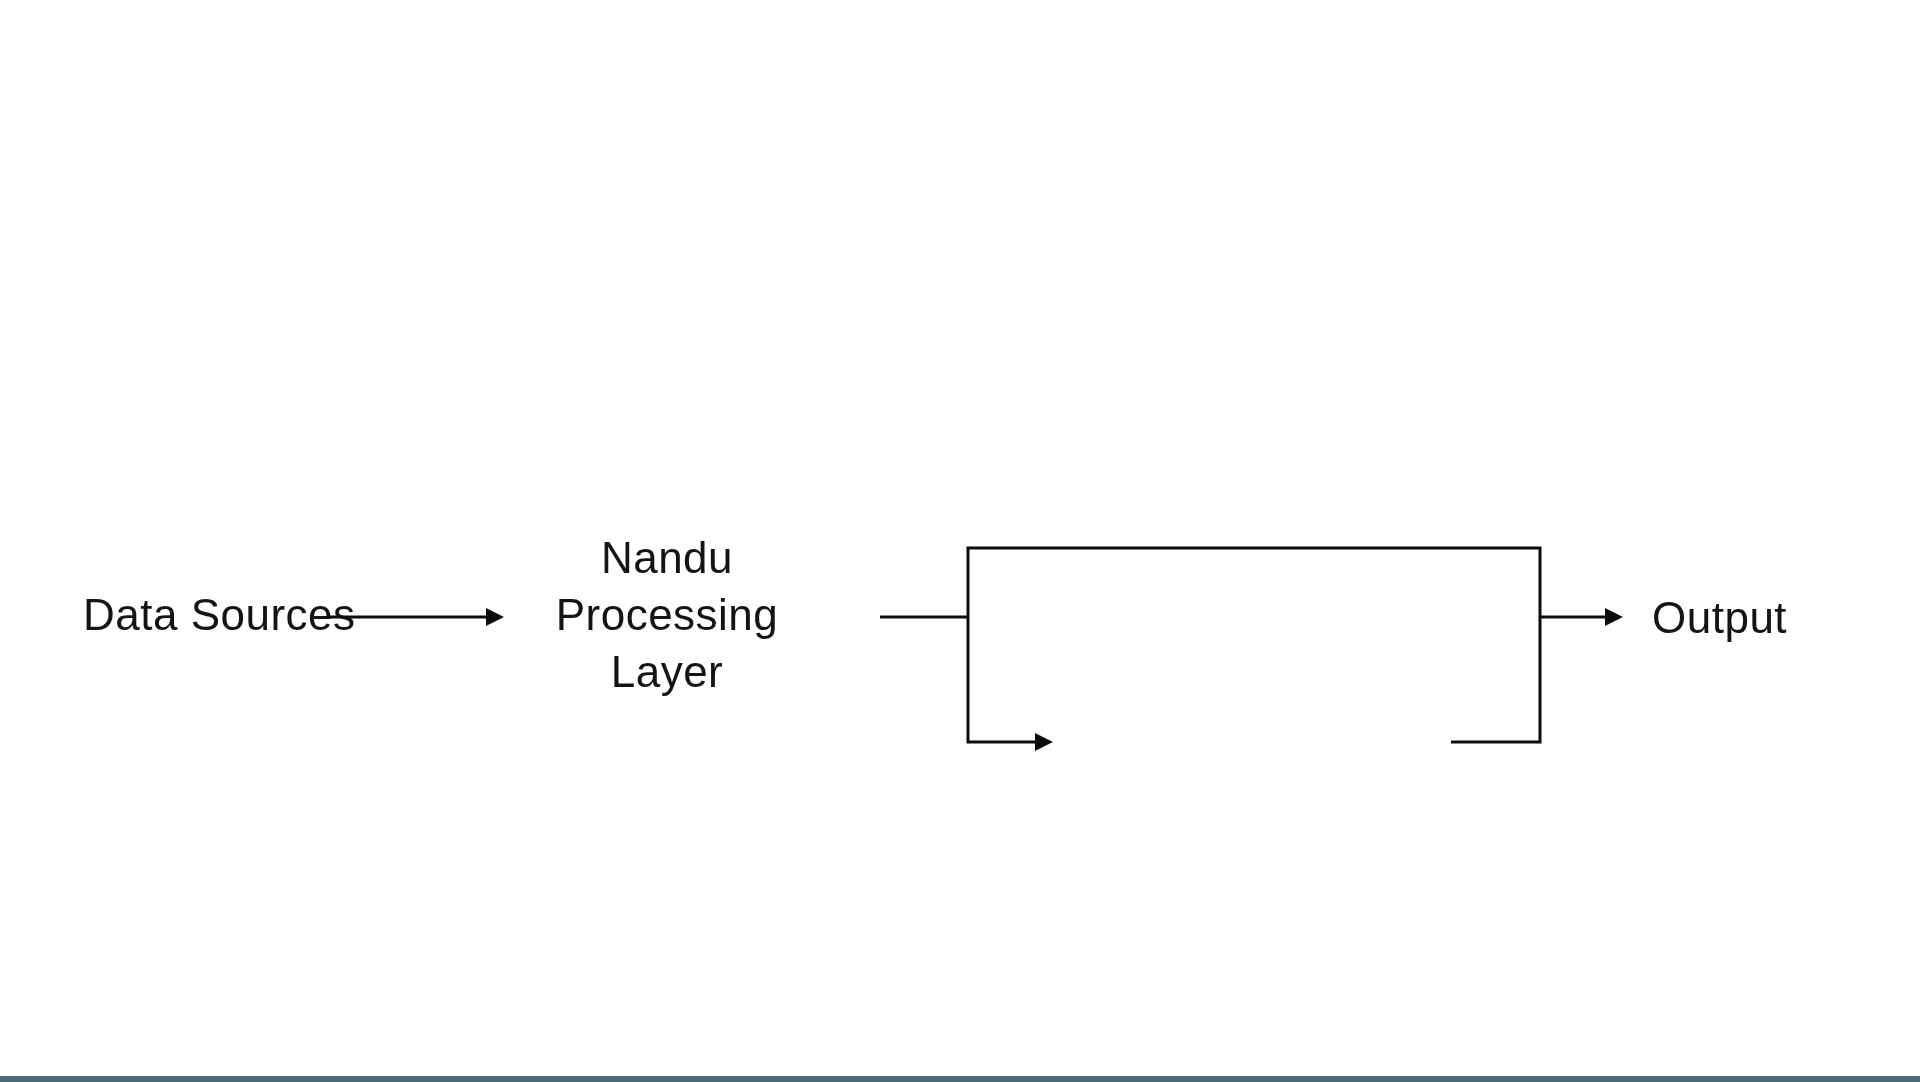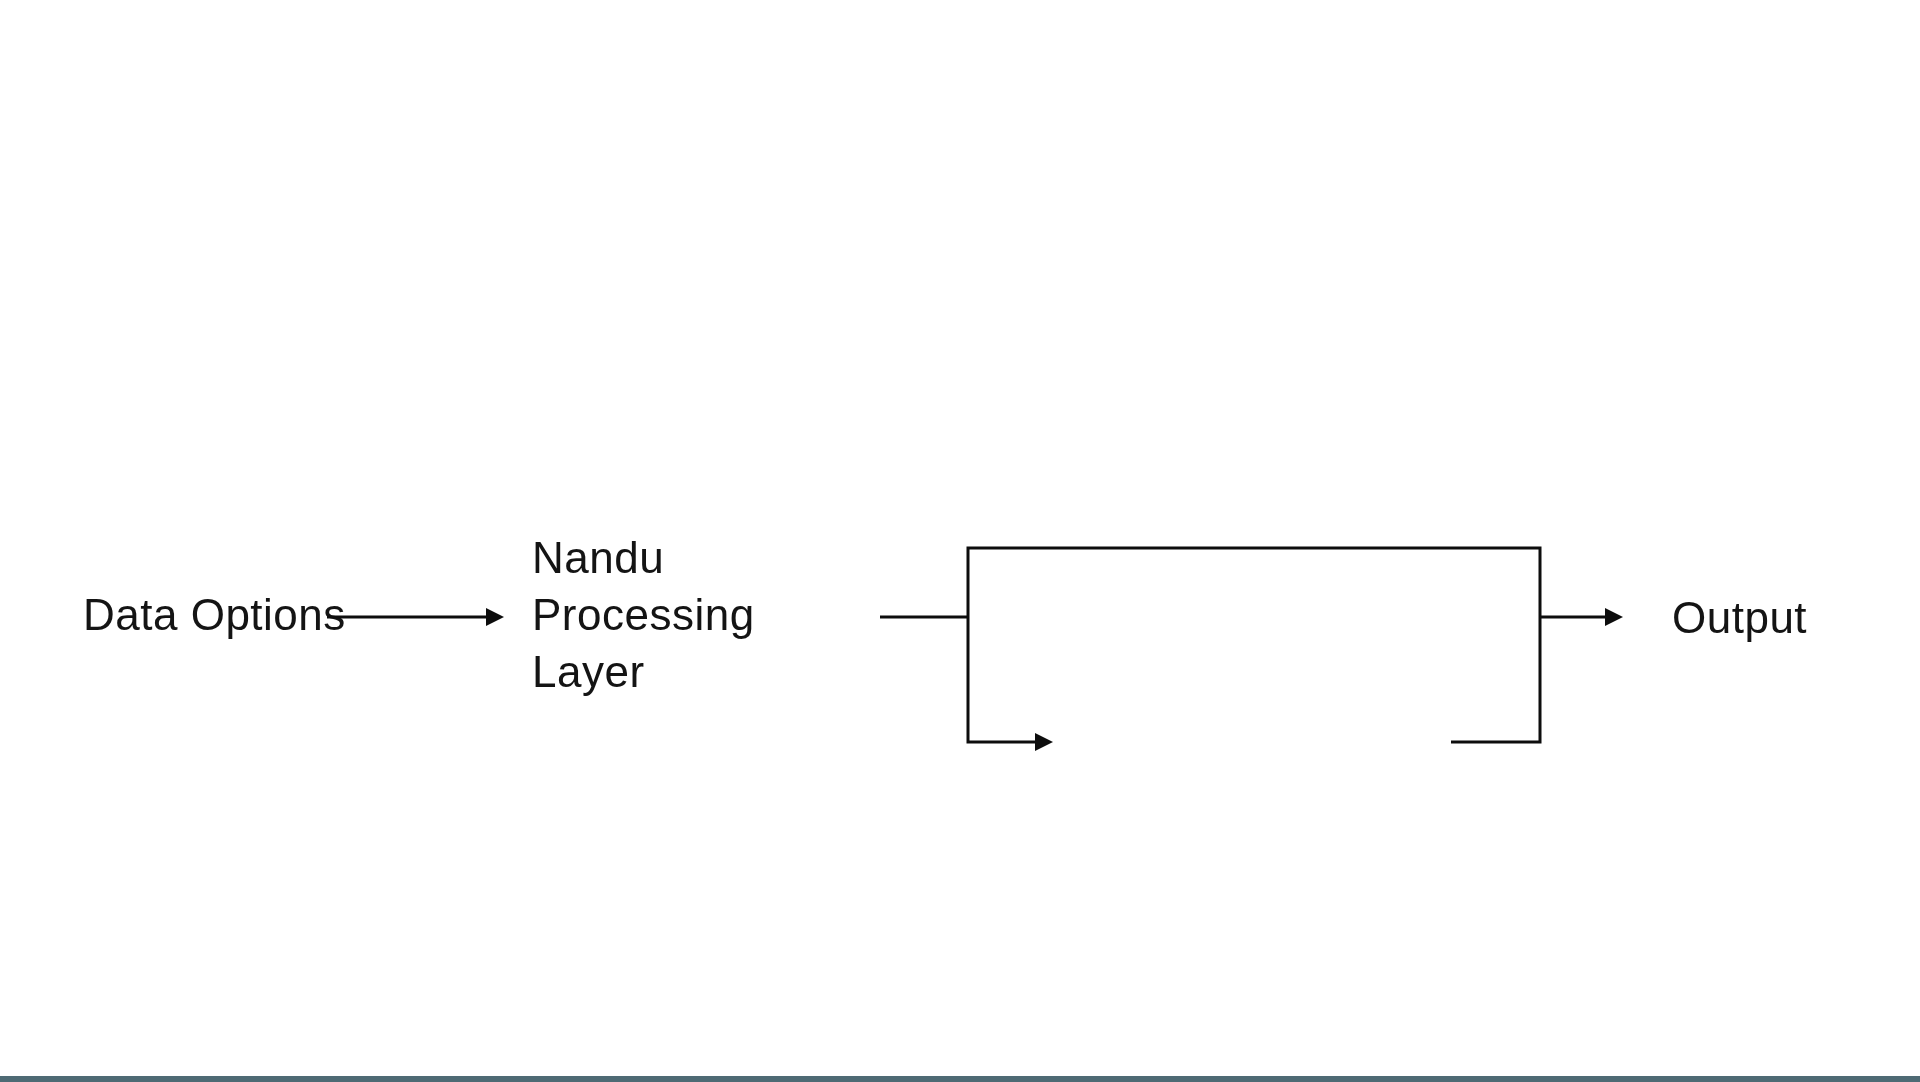--- a/index.html
+++ b/index.html
@@ -19,20 +19,21 @@
     font-family: "Liberation Sans", sans-serif;
   }
   .label {
     position: absolute;
     font-size: 44px;
     line-height: 57px;
     letter-spacing: 0.5px;
     color: var(--color-text);
     transform: translateY(-50%);
     z-index: 1;
+    text-align: center;
   }
   .label.nowrap { white-space: nowrap; }
   .label-processing { width: 270px; }
   .label-deployment { width: 310px; }
   svg.connectors {
     position: absolute;
     inset: 0;
     z-index: 2;
     pointer-events: none;
   }
@@ -53,26 +54,26 @@
     height: 6px;
     background: var(--color-bottom-bar);
     z-index: 3;
   }
 </style>
 </head>
 <body>
 
 <div class="canvas">
 
-  <div class="label nowrap" style="left:83px; top:614px;">Data Options</div>
+  <div class="label nowrap" style="left:83px; top:614px;">Data Sources</div>
 
   <div class="label label-processing" style="left:532px; top:614px;">Nandu Processing Layer</div>
 
 
-  <div class="label nowrap" style="left:1652px; top:617px;margin-left:20px;">Output</div>
+  <div class="label nowrap" style="left:1652px; top:617px;">Output</div>
 
   <svg class="connectors" width="1920" height="1082" viewBox="0 0 1920 1082">
 
     <path class="stroke" d="M327 617 H486"></path>
     <polygon class="head" points="486,608 504,617 486,626"></polygon>
 
     <path class="stroke" d="M880 617 H968"></path>
 
     <path class="stroke" d="M1451 742 H1540 V548 H968 V742 H1035"></path>
 

